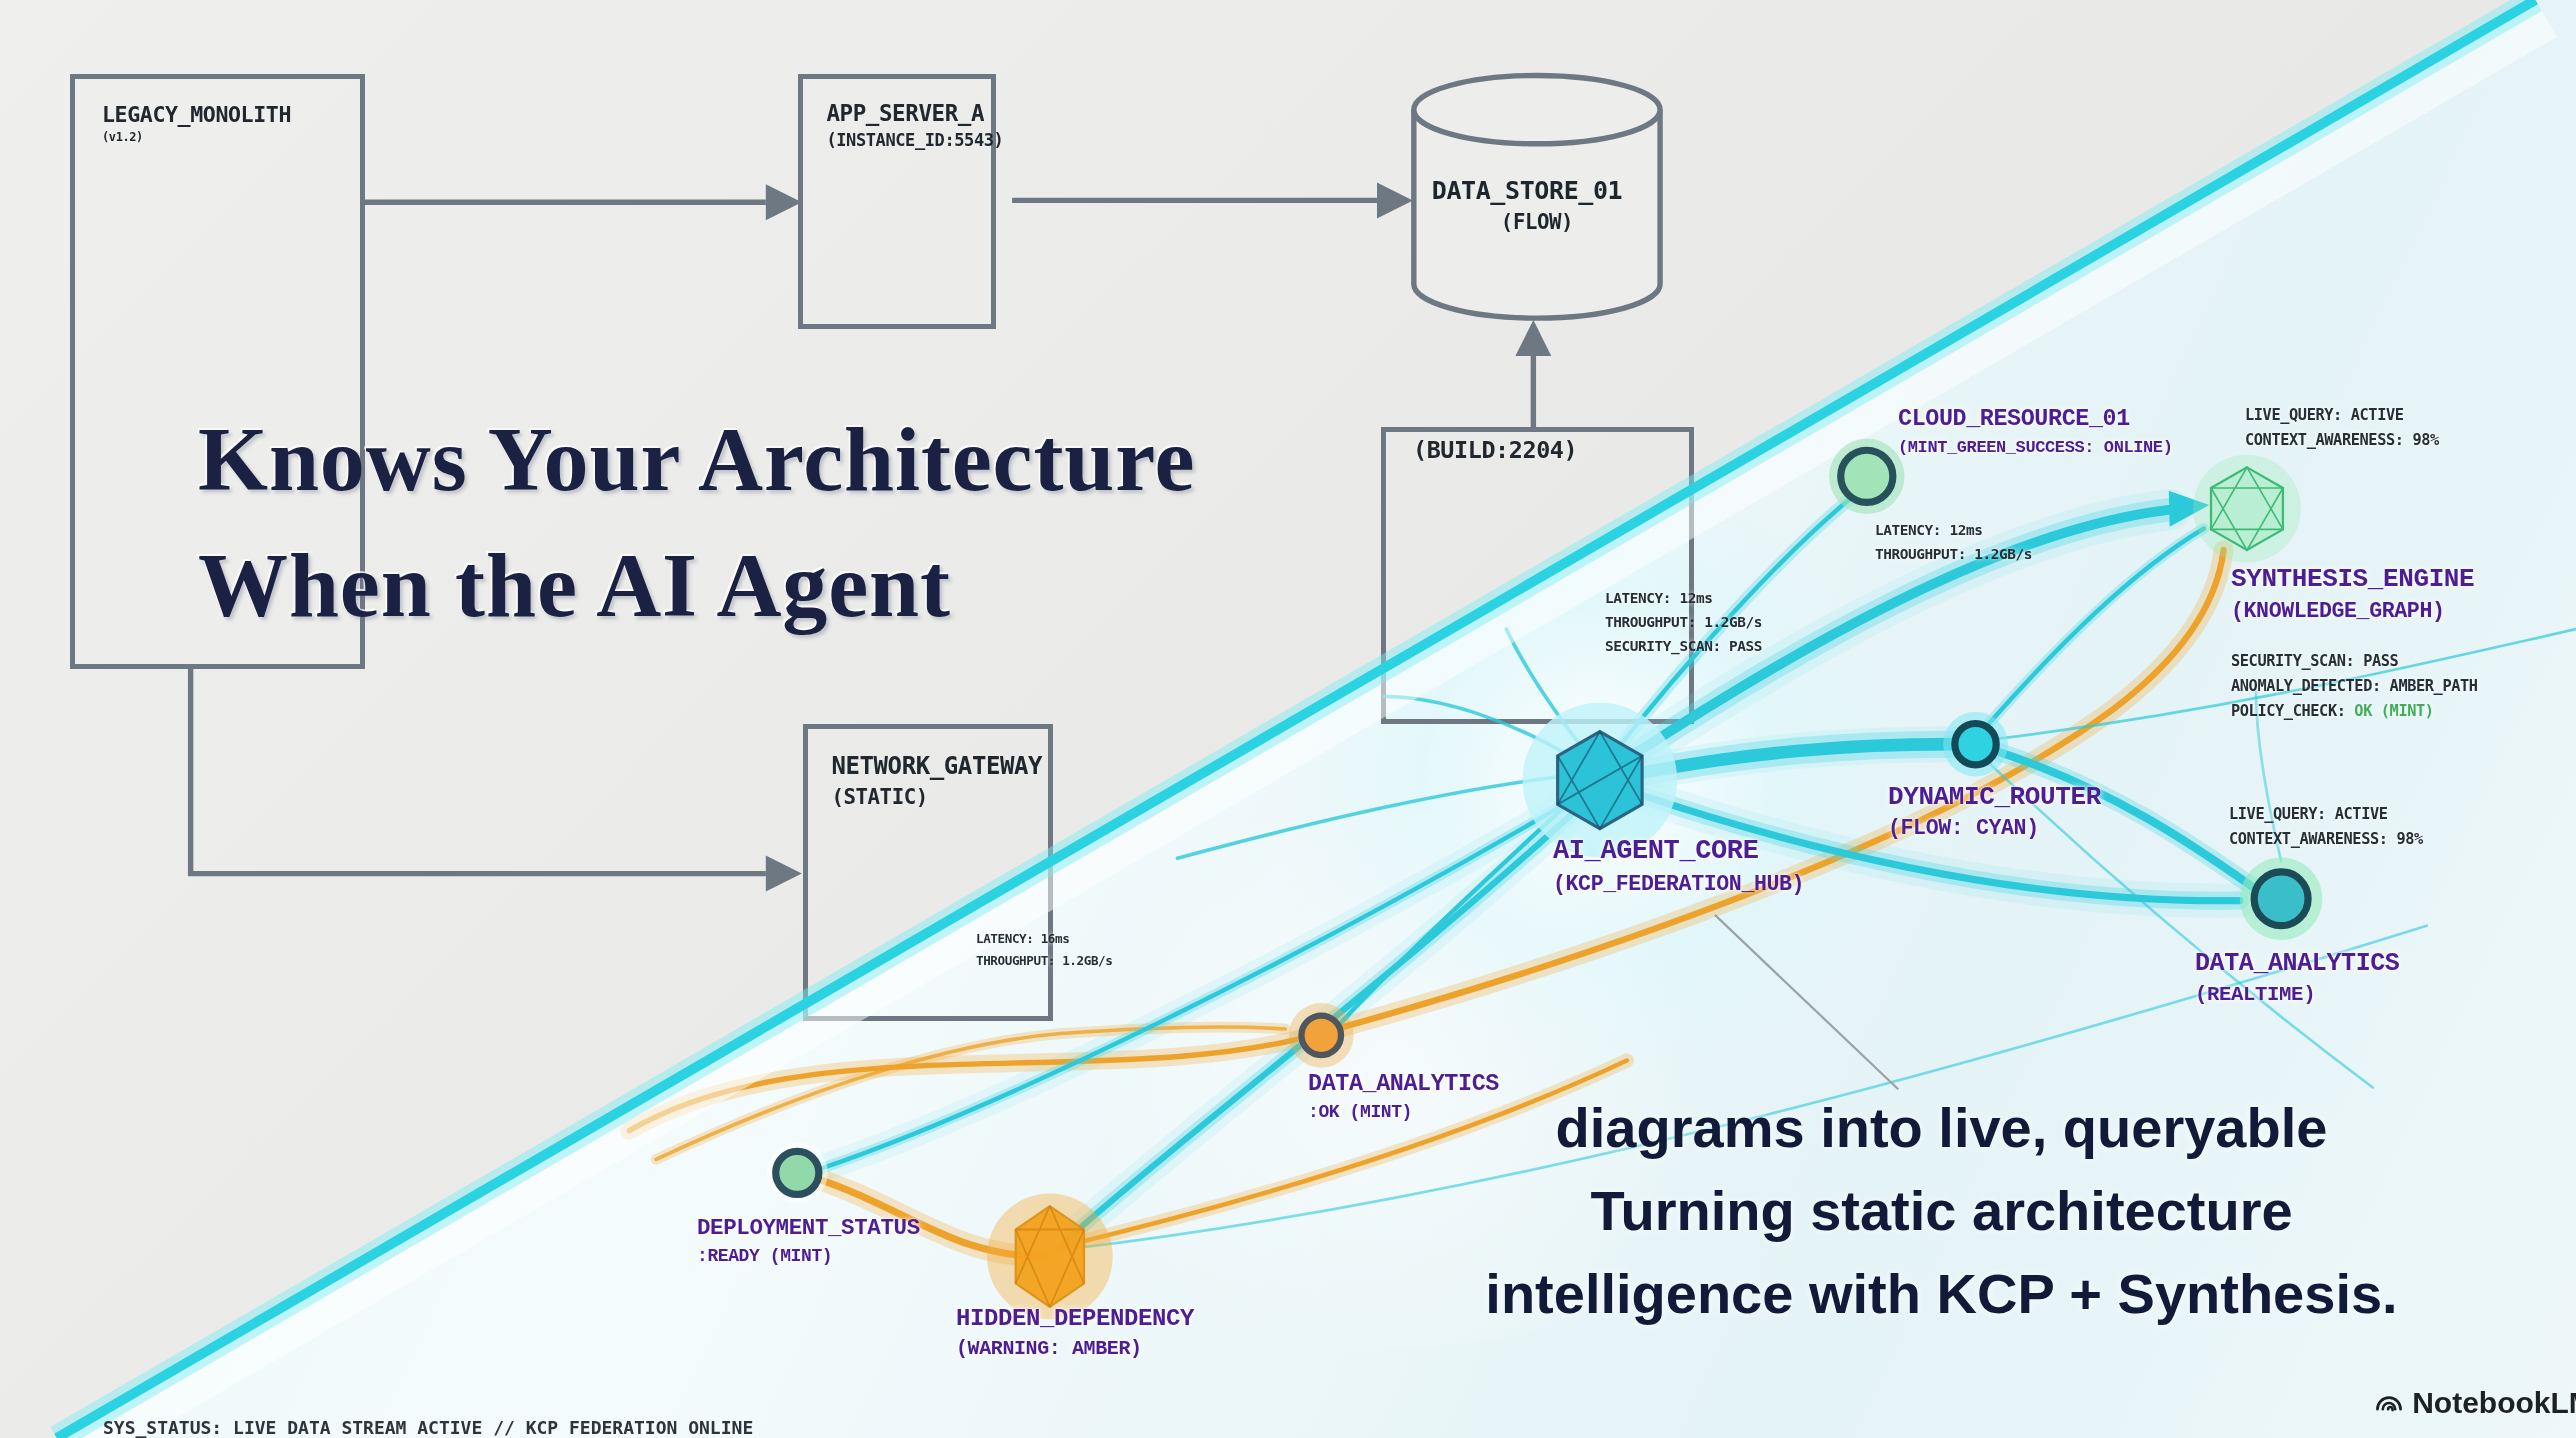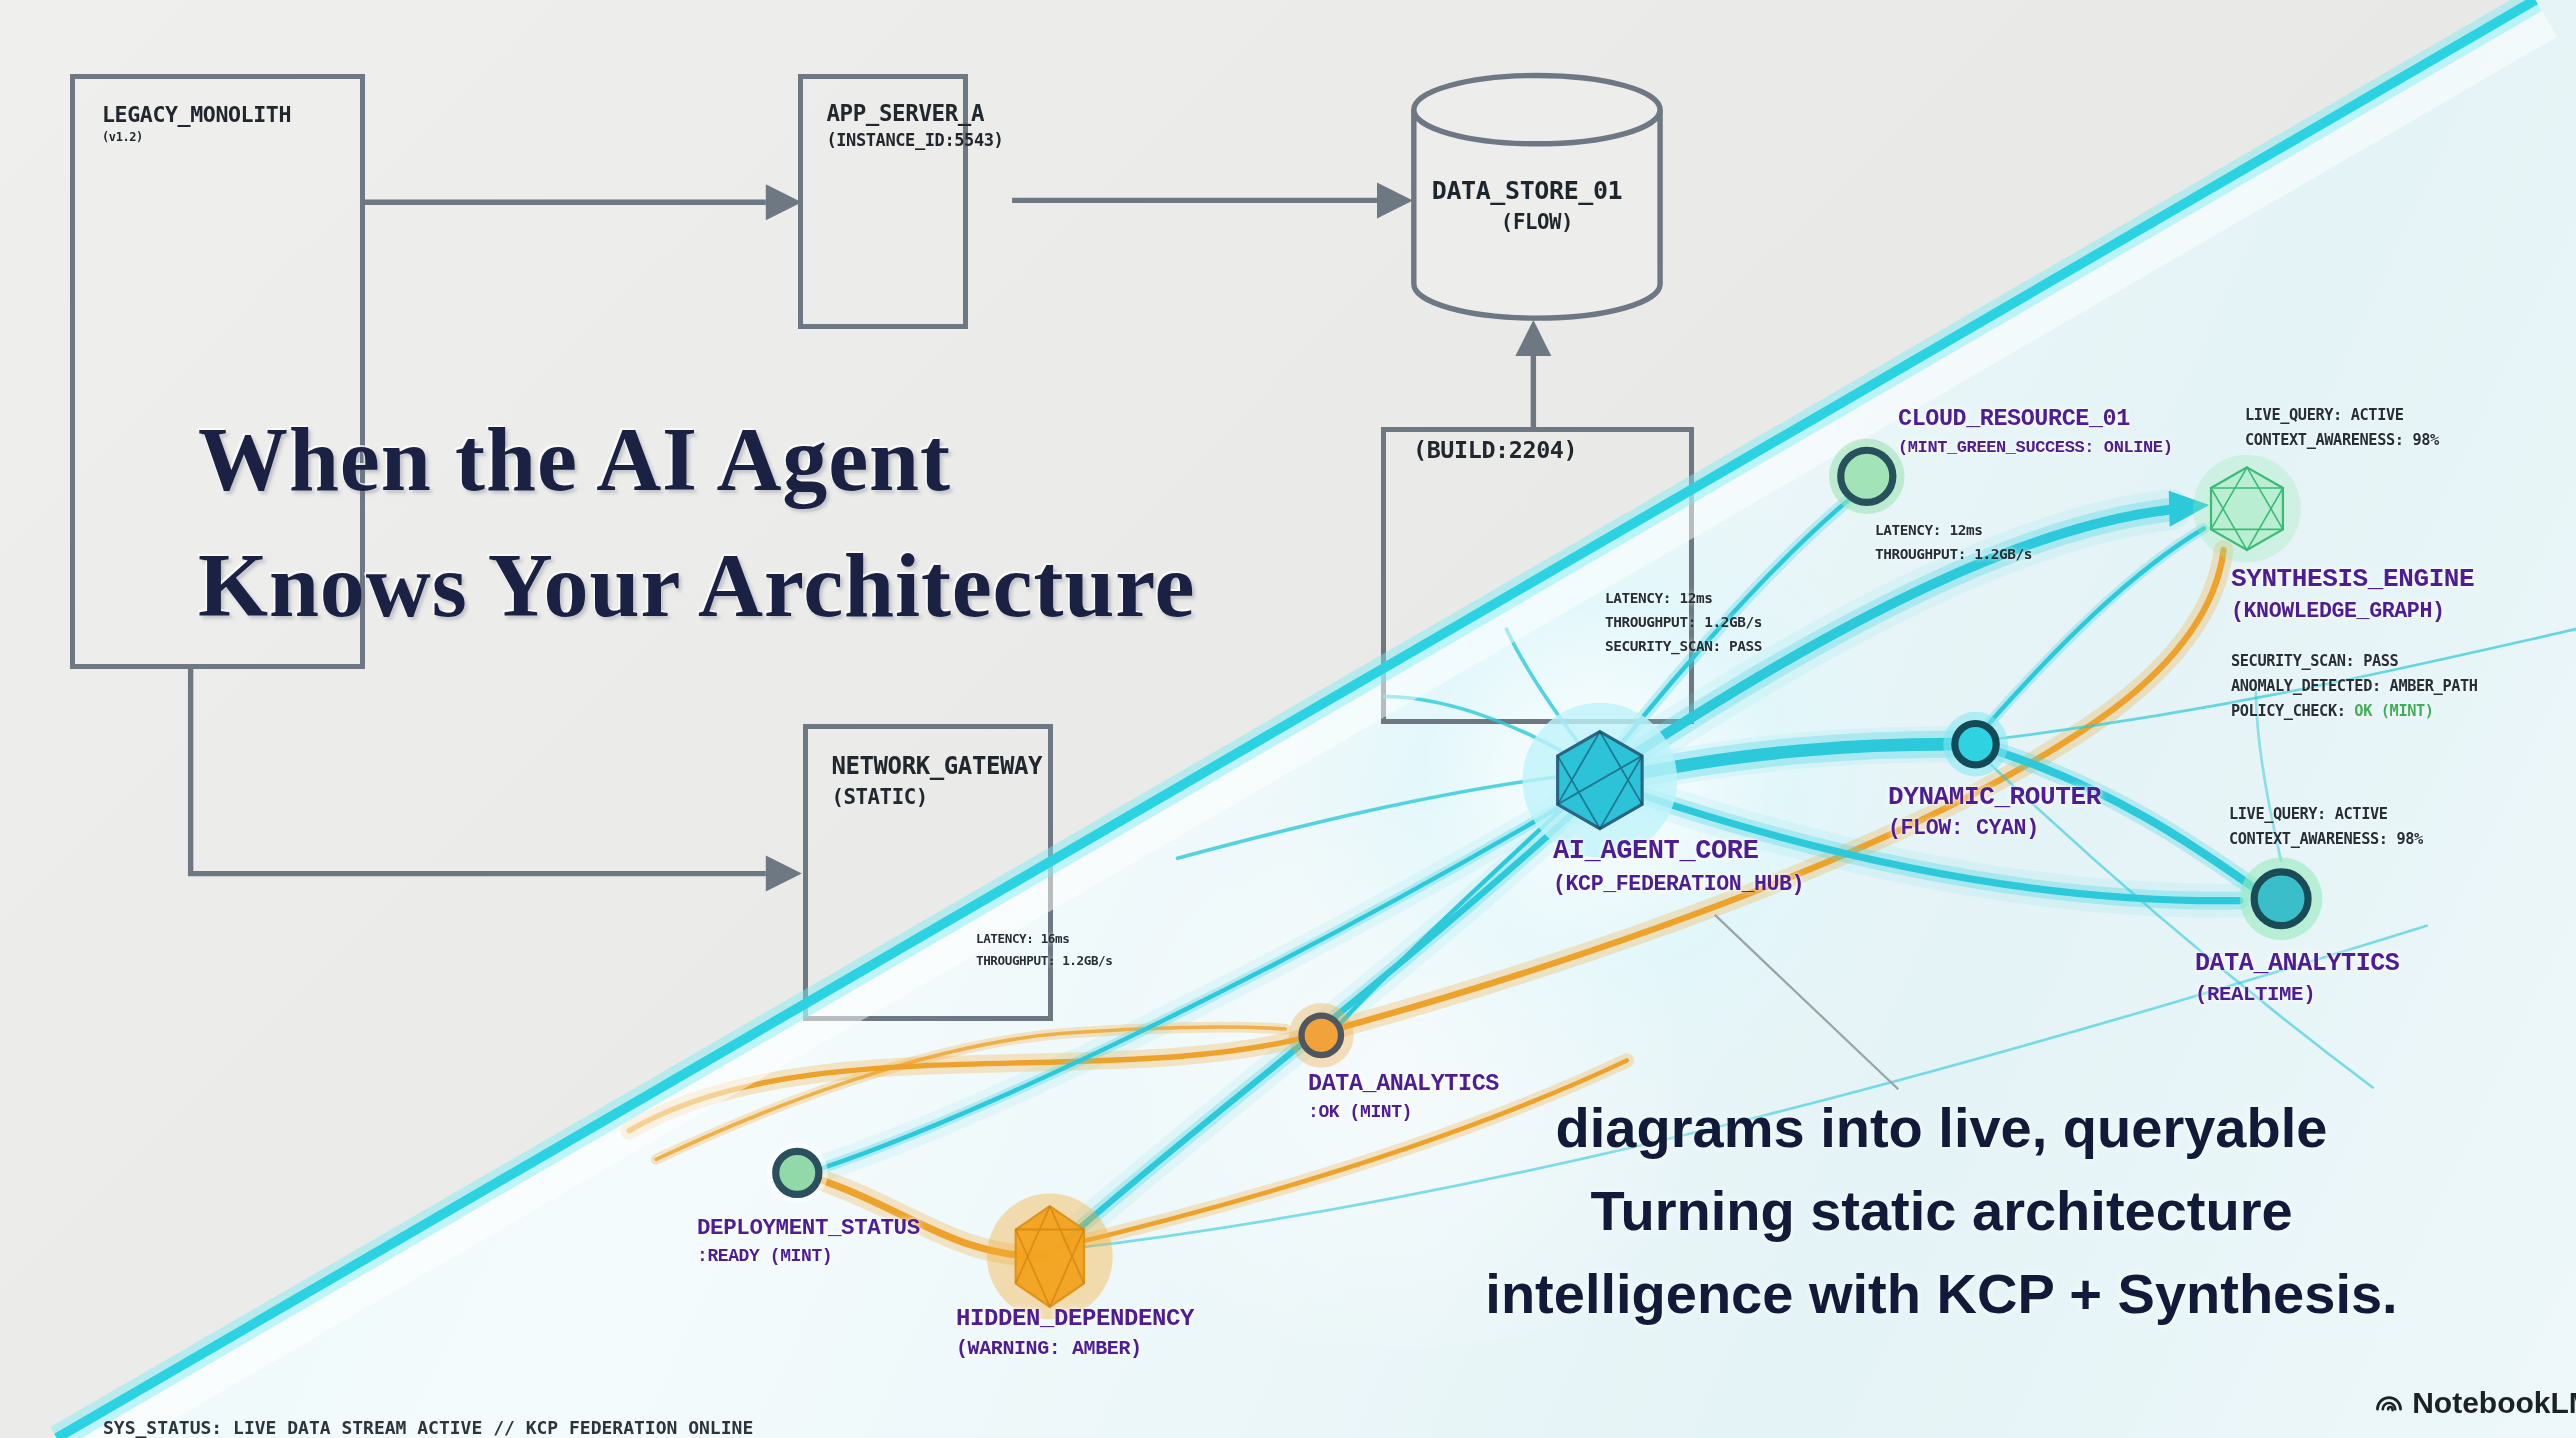--- a/index.html
+++ b/index.html
@@ -69,38 +69,38 @@
     <g>
       <path d="M1573,122 L1573,316 A137,38 0 0 0 1847,316 L1847,122" fill="#ededeb" stroke="#6e7883" stroke-width="6"></path>
       <ellipse cx="1710" cy="122" rx="137" ry="38" fill="#ededeb" stroke="#6e7883" stroke-width="6"></ellipse>
     </g>
   </svg>
 
   <div class="box" style="left:70px;top:74px;width:295px;height:595px;">
     <div class="box-label" style="padding:21.6px 0 0 27px;font-size:21.6px;">LEGACY_MONOLITH</div>
     <div class="box-label" style="padding:1.8px 0 0 27px;font-size:12px;">(v1.2)</div>
   </div>
-  <div class="box" style="left:798px;top:74px;width:170px;height:255px;">
+  <div class="box" style="left:798px;top:74px;width:198px;height:255px;">
     <div class="box-label" style="padding:20px 0 0 23.4px;font-size:22.5px;">APP_SERVER_A</div>
     <div class="box-label" style="padding:1.8px 0 0 23.4px;font-size:17px;">(INSTANCE_ID:5543)</div>
   </div>
   <div class="box" style="left:1381px;top:427px;width:313px;height:297px;">
     <div class="box-label" style="padding:3.6px 0 0 27px;font-size:23.4px;">(BUILD:2204)</div>
   </div>
   <div class="box" style="left:803px;top:724px;width:250px;height:297px;">
     <div class="box-label" style="padding:21.6px 0 0 23.4px;font-size:24px;">NETWORK_GATEWAY</div>
     <div class="box-label" style="padding:2.7px 0 0 23.4px;font-size:20.7px;">(STATIC)</div>
   </div>
 
   <div class="mono" style="position:absolute;left:1413px;top:176px;width:228px;text-align:center;font-size:25px;">DATA_STORE_01</div>
   <div class="mono" style="position:absolute;left:1413px;top:210px;width:248px;text-align:center;font-size:20.7px;">(FLOW)</div>
 
   <div class="headline">
+    <div>Knows Your Architecture</div>
     <div>When the AI Agent</div>
-    <div>Knows Your Architecture</div>
   </div>
 
   <svg class="full" width="2576" height="1438" viewBox="0 0 2866 1600">
 
     <g stroke="rgba(120,225,238,0.14)" fill="none" stroke-linecap="round">
       <path d="M1802,850 C2060,680 2260,585 2415,567" stroke-width="46"></path>
       <path d="M1815,862 C1950,836 2060,828 2172,828" stroke-width="40"></path>
       <path d="M1818,882 C2080,970 2300,1005 2492,1002" stroke-width="38"></path>
       <path d="M1752,888 C1460,1060 1120,1230 914,1300" stroke-width="30"></path>
       <path d="M1764,892 C1560,1080 1320,1260 1186,1380" stroke-width="34"></path>

